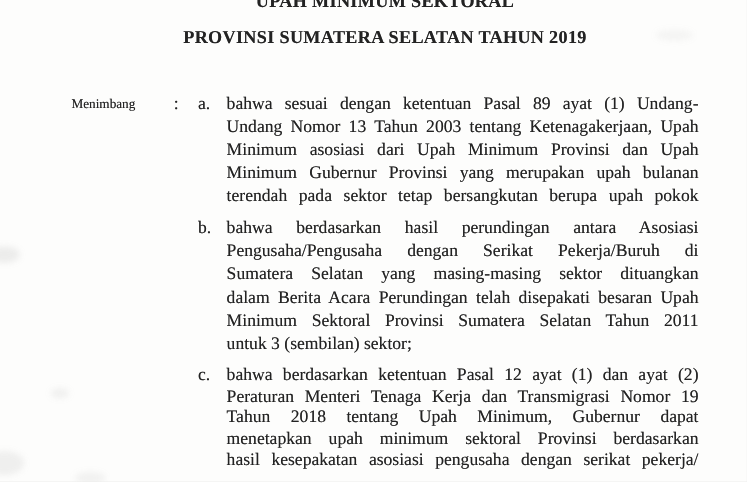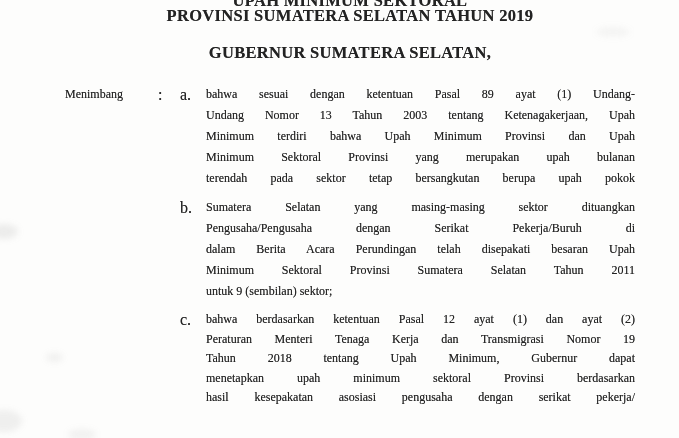--- a/index.html
+++ b/index.html
@@ -19,21 +19,21 @@
     position: absolute;
     left: 65px;
     width: 570px;
     text-align: center;
     font-size: 16.5px;
     font-weight: 700;
     letter-spacing: 0.3px;
     white-space: nowrap;
   }
   .title-1 { top: -9px; }
-  .title-2 { top: 6px; }
+  .title-2 { top: 24px; }
   .authority { top: 43px; }
 
   .considering-label {
     position: absolute;
     left: 65px;
     top: 84px;
     font-size: 12px;
     line-height: 21px;
   }
   .considering-colon {
@@ -52,21 +52,21 @@
   }
   .item { display: flex; margin-bottom: 8px; }
   .item-letter {
     width: 26px;
     flex: none;
     font-size: 16px;
     line-height: 21px;
   }
   .item-text {
     width: 429px;
-    font-size: 12px;
+    font-size: 16px;
     line-height: 21px;
   }
   
   .item:nth-child(3) .item-letter,
   .item:nth-child(3) .item-text { line-height: 19.5px; }
 
   .pline { text-align: justify; text-align-last: justify; }
   .pline.flush { text-align-last: left; }
 
   .smudge {
@@ -90,45 +90,45 @@
   <div class="smudge smudge-1"></div>
   <div class="smudge smudge-2"></div>
   <div class="smudge smudge-3"></div>
   <div class="smudge smudge-4"></div>
   <div class="smudge smudge-5"></div>
 
   <div class="title-line title-1">UPAH MINIMUM SEKTORAL</div>
 
   <div class="title-line title-2">PROVINSI SUMATERA SELATAN TAHUN 2019</div>
 
-  <div class="title-line authority">GUBERNUR SUMATERA SELATAN,</div>
 
   <div class="considering-label">Menimbang</div>
 
   <div class="considering-colon">:</div>
 
   <div class="items" id="items">
       <div class="item">
         <span class="item-letter">a.</span>
         <div class="item-text">
           <div class="pline">bahwa sesuai dengan ketentuan Pasal 89 ayat (1) Undang-</div>
           <div class="pline">Undang Nomor 13 Tahun 2003 tentang Ketenagakerjaan, Upah</div>
-          <div class="pline">Minimum terdiri bahwa Upah Minimum Provinsi dan Upah</div>
-          <div class="pline">Minimum Sektoral Provinsi yang merupakan upah bulanan</div>
+          <div class="pline">Minimum asosiasi dari Upah Minimum Provinsi dan Upah</div>
+          <div class="pline">Minimum Gubernur Provinsi yang merupakan upah bulanan</div>
           <div class="pline">terendah pada sektor tetap bersangkutan berupa upah pokok</div>
         </div>
       </div>
       <div class="item">
         <span class="item-letter">b.</span>
         <div class="item-text">
+          <div class="pline">bahwa berdasarkan hasil perundingan antara Asosiasi</div>
+          <div class="pline">Pengusaha/Pengusaha dengan Serikat Pekerja/Buruh di</div>
           <div class="pline">Sumatera Selatan yang masing-masing sektor dituangkan</div>
-          <div class="pline">Pengusaha/Pengusaha dengan Serikat Pekerja/Buruh di</div>
           <div class="pline">dalam Berita Acara Perundingan telah disepakati besaran Upah</div>
           <div class="pline">Minimum Sektoral Provinsi Sumatera Selatan Tahun 2011</div>
-          <div class="pline flush">untuk 9 (sembilan) sektor;</div>
+          <div class="pline flush">untuk 3 (sembilan) sektor;</div>
         </div>
       </div>
       <div class="item">
         <span class="item-letter">c.</span>
         <div class="item-text">
           <div class="pline">bahwa berdasarkan ketentuan Pasal 12 ayat (1) dan ayat (2)</div>
           <div class="pline">Peraturan Menteri Tenaga Kerja dan Transmigrasi Nomor 19</div>
           <div class="pline">Tahun 2018 tentang Upah Minimum, Gubernur dapat</div>
           <div class="pline">menetapkan upah minimum sektoral Provinsi berdasarkan</div>
           <div class="pline">hasil kesepakatan asosiasi pengusaha dengan serikat pekerja/</div>

